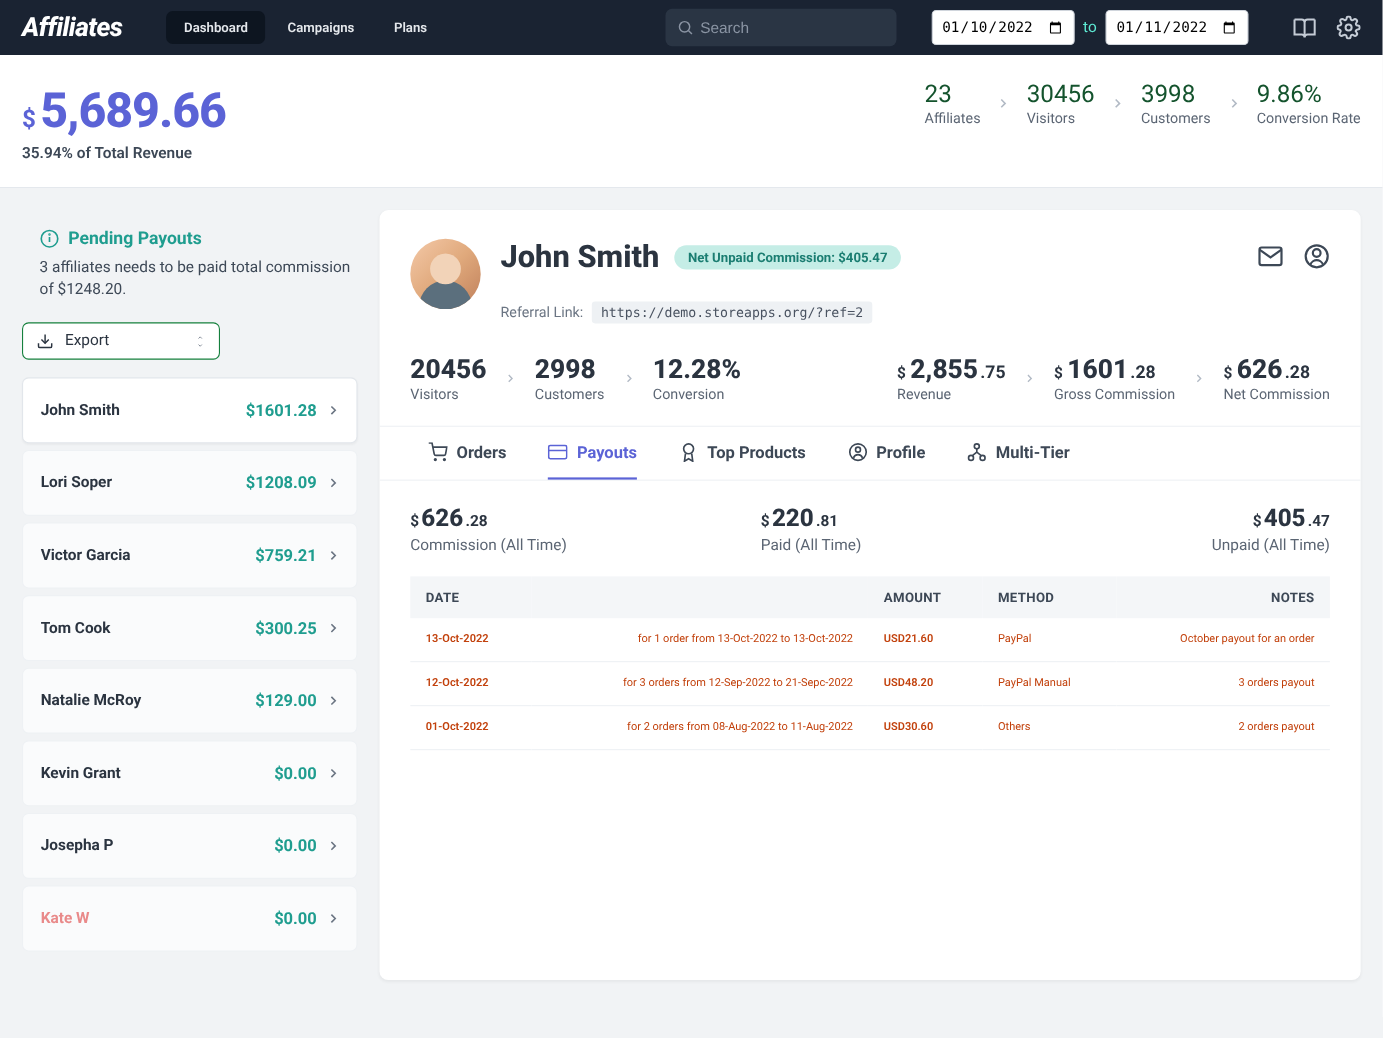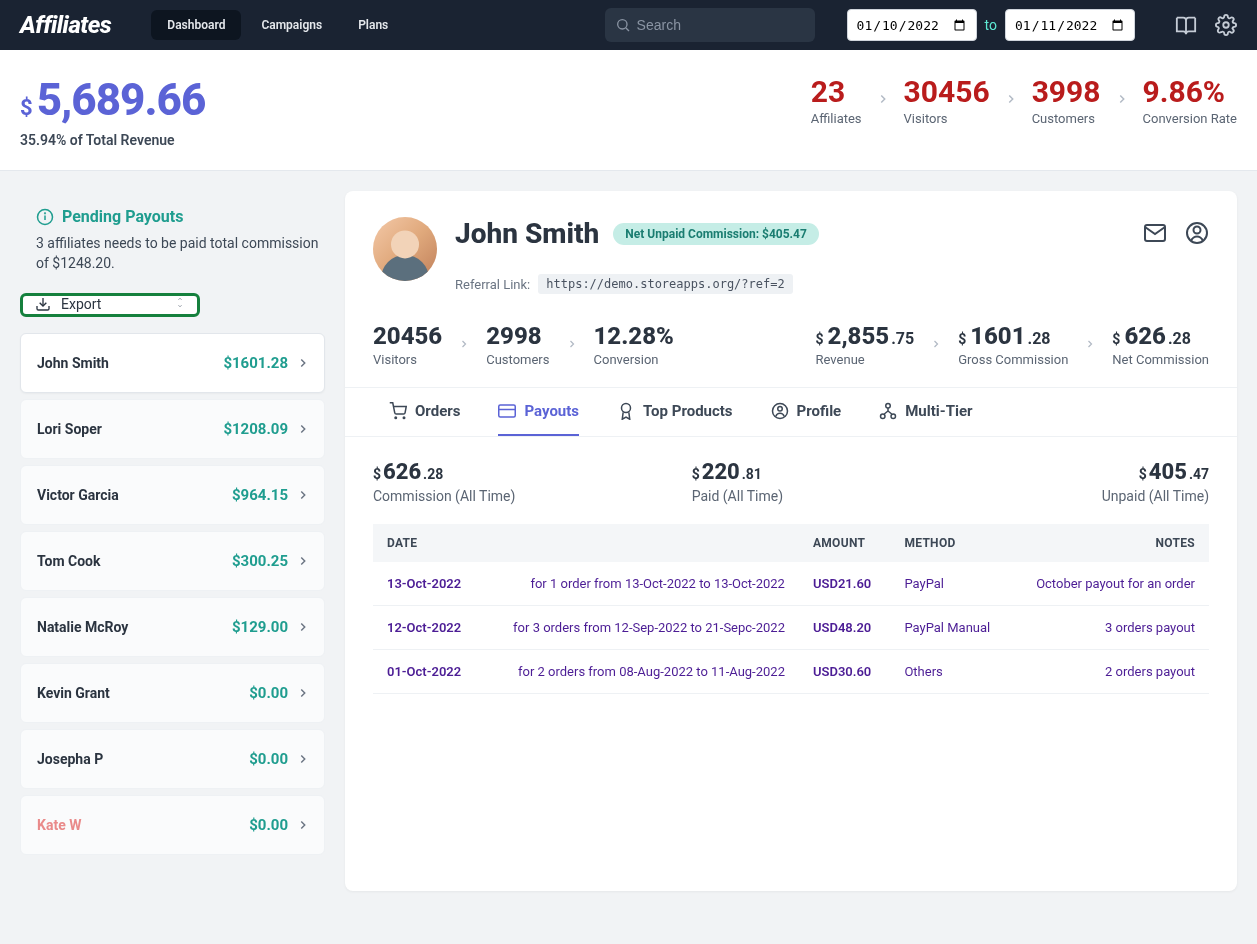--- a/index.html
+++ b/index.html
@@ -23,32 +23,32 @@
 
   
   .summary { background: #fff; padding: 24px 20px 22px; display: flex; align-items: flex-start; border-bottom: 1px solid #e4e8ed; }
   .total-rev { }
   .total-rev .amt { display: flex; align-items: baseline; gap: 4px; }
   .total-rev .cur { color: #5b63d6; font-size: 22px; font-weight: 700; }
   .total-rev .val { color: #5b63d6; font-size: 44px; font-weight: 800; letter-spacing: -1px; text-align: center; }
   .total-rev .sub { color: #3d4856; font-size: 14px; font-weight: 600; margin-top: 6px; }
   .kpis { margin-left: auto; display: flex; align-items: center; gap: 14px; }
   .kpi { }
-  .kpi-val { font-size: 30px; font-weight: 700; color: #b91c1c; }
+  .kpi-val { font-size: 22px; font-weight: 400; color: #14532d; }
   .kpi-lab { font-size: 13px; color: #5b6573; margin-top: 2px; }
   .kpi-sep svg { }
 
   
   .main { display: flex; padding: 20px; gap: 20px; align-items: flex-start; }
   .sidebar { width: 305px; flex-shrink: 0; }
   .pending { padding: 16px 0 20px 16px; }
   .pending-head { display: flex; align-items: center; gap: 8px; color: #1f9d8f; font-weight: 700; font-size: 16px; }
   .pending-desc { color: #3d4856; font-size: 14px; margin-top: 8px; line-height: 1.4; }
   .export-wrap { padding: 0 0 16px 0; }
-  .export-btn { background: #fff; border: 3px solid #15803d; border-radius: 6px; height: 24px; width: 180px; display: flex; padding: 0 12px; gap: 10px; font-size: 14px; color: #2b3440; cursor: pointer; position: relative; }
+  .export-btn { background: #fff; border: 1px solid #15803d; border-radius: 6px; height: 34px; width: 180px; display: flex; align-items: center; padding: 0 12px; gap: 10px; font-size: 14px; color: #2b3440; cursor: pointer; position: relative; }
   .export-btn .chev { margin-left: auto; display:flex; flex-direction:column; gap:1px; }
   .export-btn .chev svg:first-child { transform: rotate(180deg); }
 
   .aff-list { display: flex; flex-direction: column; gap: 6px; }
   .aff-item { background: #fafbfc; border: 1px solid #eef1f4; border-radius: 6px; height: 60px; display: flex; align-items: center; padding: 0 14px 0 16px; cursor: pointer; }
   .aff-item.selected { background: #fff; border-color: #e2e6eb; box-shadow: 0 1px 2px rgba(0,0,0,0.04); }
   .aff-name { font-size: 14px; font-weight: 700; color: #2b3440; }
   .aff-amt { margin-left: auto; font-size: 15px; font-weight: 700; color: #1f9d8f; margin-right: 8px; }
   .aff-item svg {}
   .aff-item.inactive .aff-name { color: #e98a8a; }
@@ -96,21 +96,21 @@
 
   .table-wrap { padding: 0 28px 28px; }
   table { width: 100%; border-collapse: collapse; }
   thead th { background: #f4f6f8; text-align: left; font-size: 12px; font-weight: 700; color: #3d4856; padding: 12px 14px; letter-spacing: 0.3px; }
   thead th:nth-child(2),
   tbody td:nth-child(2) { text-align: right; }
   thead th:nth-child(3),
   tbody td:nth-child(3) { text-align: left; }
   thead th:nth-child(5),
   tbody td:nth-child(5) { text-align: right; }
-  tbody td { padding: 14px; font-size: 13px; color: #4c1d95; border-bottom: 1px solid #eef1f4; }
+  tbody td { padding: 14px; font-size: 10px; color: #c2410c; border-bottom: 1px solid #eef1f4; }
   tbody td:first-child { font-weight: 600; }
   tbody td:nth-child(3) { font-weight: 600; }
 </style>
 </head>
 <body>
 
 <div class="topbar">
   <div class="brand">Affiliates</div>
   <div class="nav">
     <div class="nav-item active">Dashboard</div>
@@ -219,21 +219,21 @@
         </div>
         <div class="aff-item">
           <span class="aff-name">Lori Soper</span>
     <span class="aff-amt">$1208.09</span>
     <svg width="14" height="14" viewBox="0 0 24 24" fill="none" stroke="#6b7583" stroke-width="2.5">
             <polyline points="9 18 15 12 9 6"></polyline>
           </svg>
         </div>
         <div class="aff-item">
           <span class="aff-name">Victor Garcia</span>
-    <span class="aff-amt">$964.15</span>
+    <span class="aff-amt">$759.21</span>
     <svg width="14" height="14" viewBox="0 0 24 24" fill="none" stroke="#6b7583" stroke-width="2.5">
             <polyline points="9 18 15 12 9 6"></polyline>
           </svg>
         </div>
         <div class="aff-item">
           <span class="aff-name">Tom Cook</span>
     <span class="aff-amt">$300.25</span>
     <svg width="14" height="14" viewBox="0 0 24 24" fill="none" stroke="#6b7583" stroke-width="2.5">
             <polyline points="9 18 15 12 9 6"></polyline>
           </svg>

